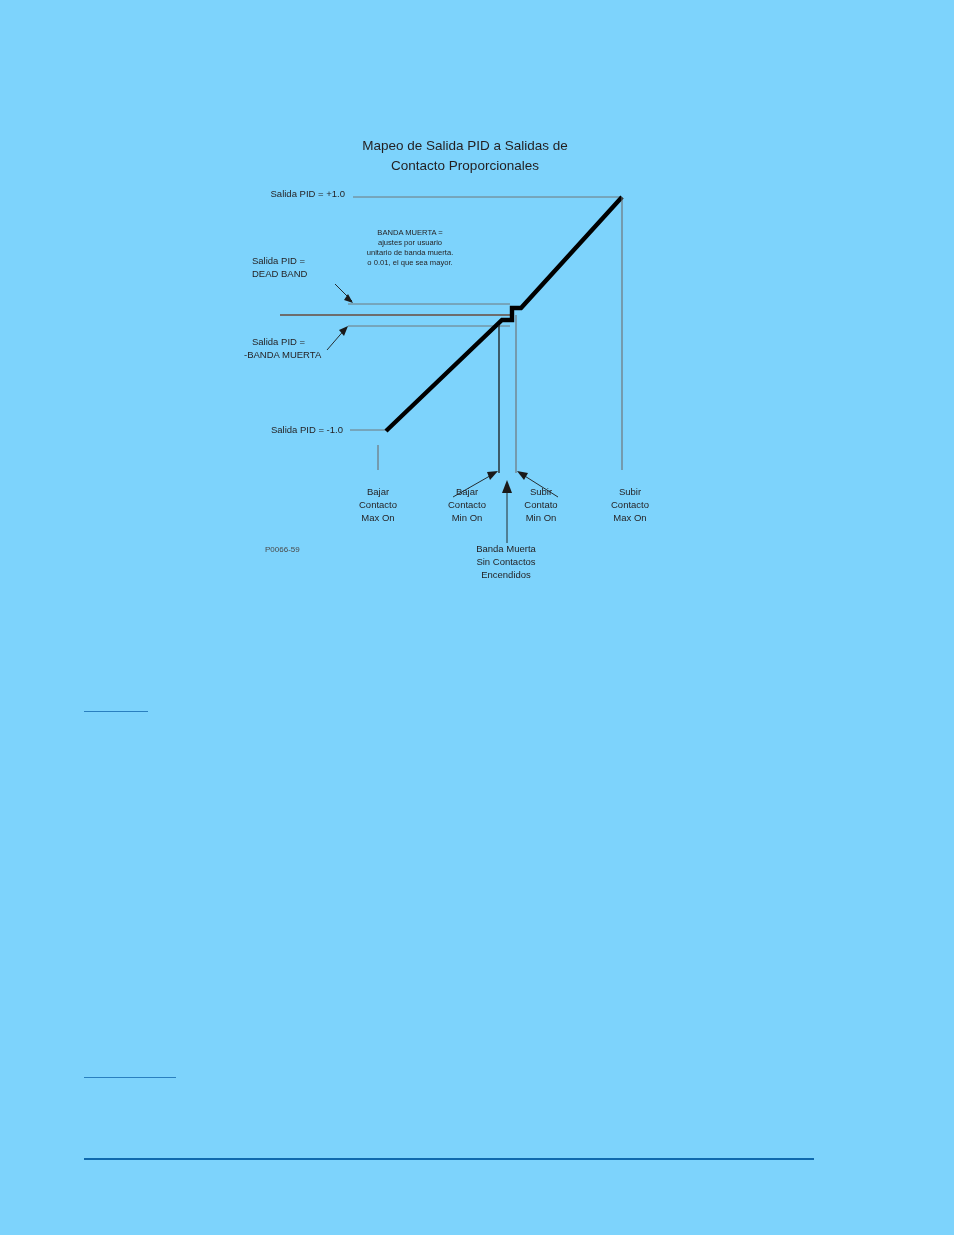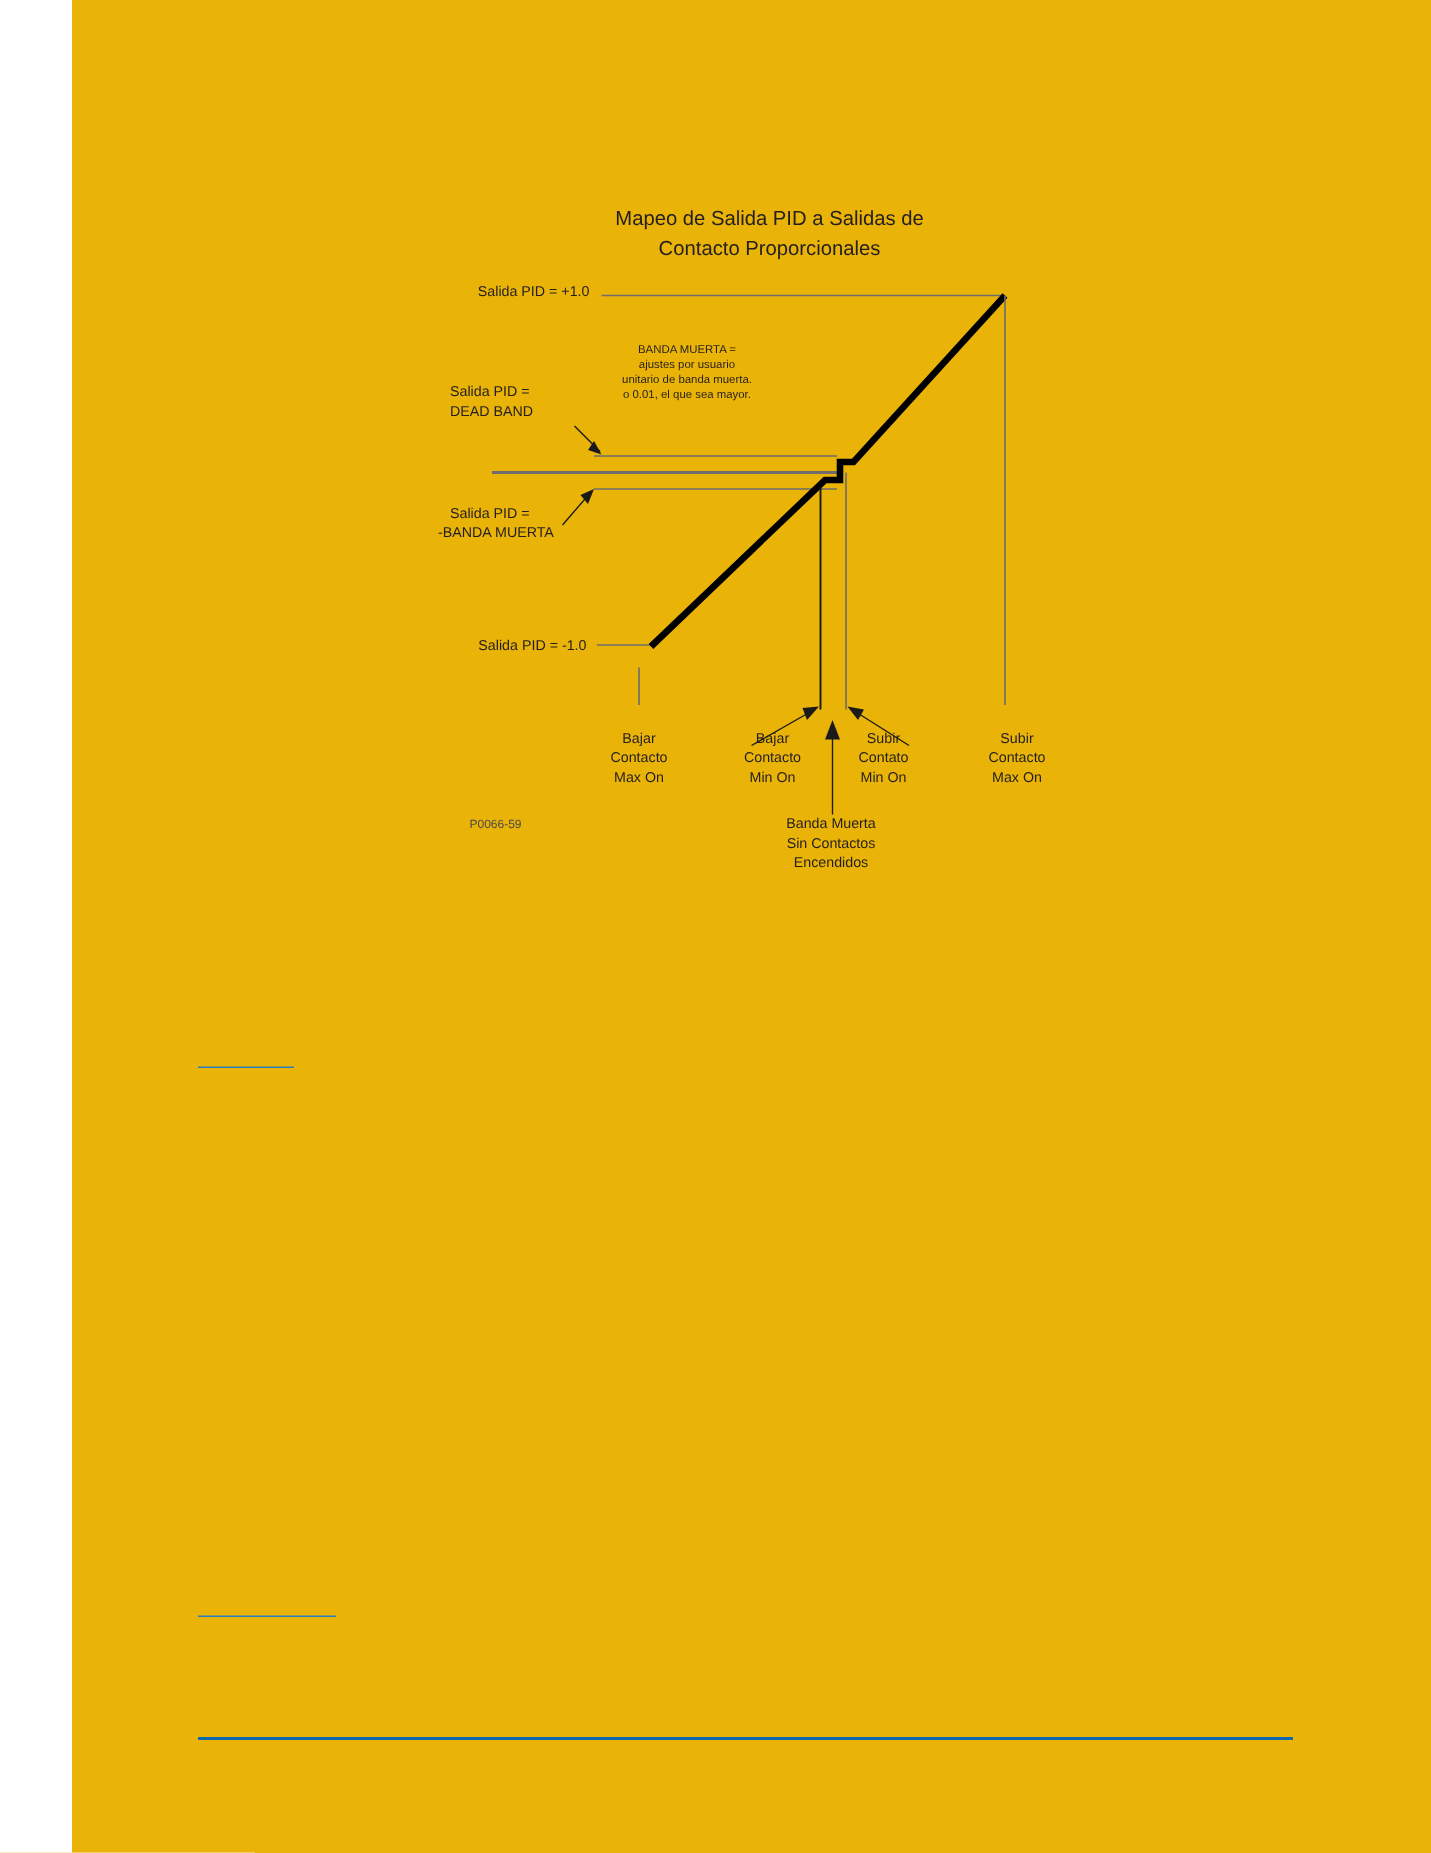--- a/index.html
+++ b/index.html
@@ -11,22 +11,21 @@
     width: 954px;
     height: 1235px;
     position: relative;
     font-family: "Liberation Sans", sans-serif;
     color: #231f20;
     overflow: hidden;
   }
   .page {
     position: absolute;
     inset: 0;
-    background: #eab308;
-    margin-left: 48px;
+    background: #7dd3fc;
   }
   .figure-wrap {
     position: absolute;
     left: 240px;
     top: 125px;
     width: 450px;
     height: 470px;
   }
   svg.figure {
     display: block;

